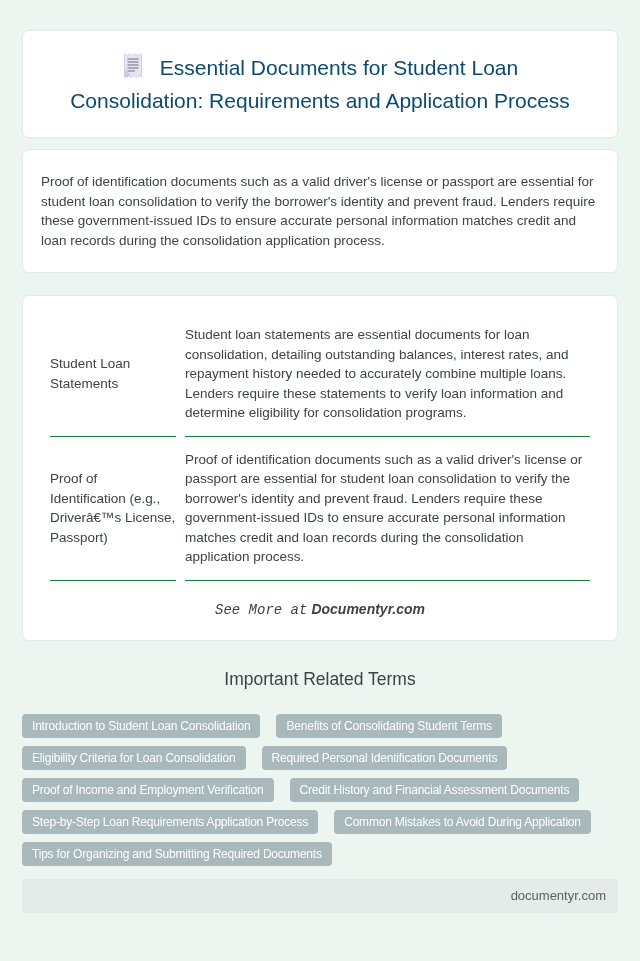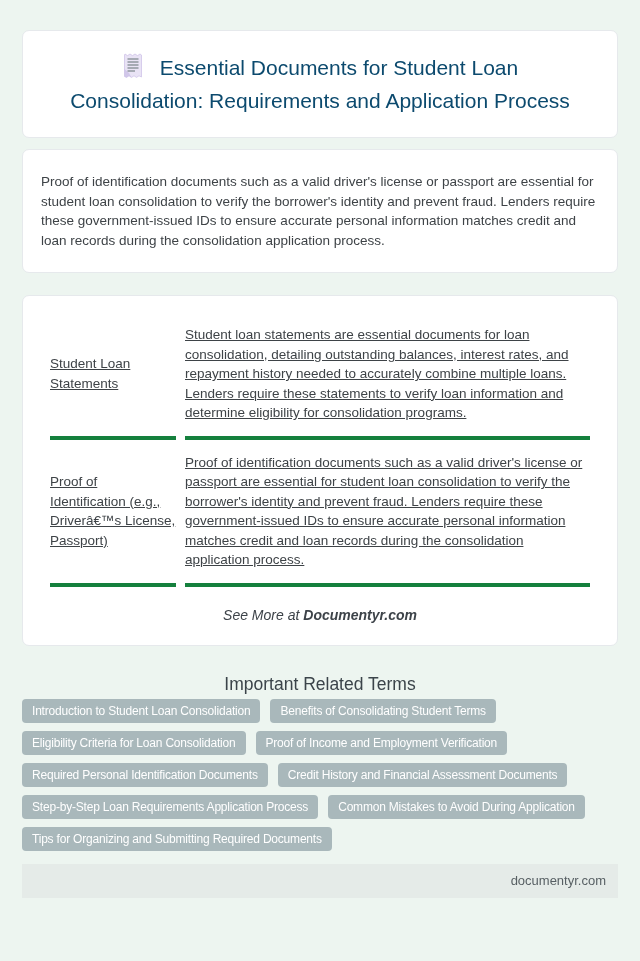--- a/index.html
+++ b/index.html
@@ -42,59 +42,58 @@
   }
 
   
   .table-card { padding: 16px 18px 22px 18px; }
   table.doc-table {
     width: 100%;
     border-collapse: separate;
     border-spacing: 9px 0;
   }
   .doc-table td {
-    border-bottom: 4px solid #15803d;
+    border-bottom: 1px solid #15803d;
     padding: 13px 0;
     vertical-align: middle;
-    text-decoration: underline;
   }
   td.term-cell {
     width: 126px;
     font-size: 13.5px;
     line-height: 19.5px;
     color: #3e4347;
   }
   td.desc-cell {
     font-size: 13.5px;
     line-height: 19.5px;
     color: #3e4347;
   }
   .see-more {
     margin-top: 20px;
     text-align: center;
     font-style: italic;
     font-size: 14px;
     color: #3d4349;
   }
-  .see-more .prefix { margin-right: 4px; }
+  .see-more .prefix { margin-right: 4px; font-family: Liberation Mono, monospace; }
   .see-more .site { font-weight: 700; }
 
   
   .related-heading {
     margin-top: 28px;
-    margin-bottom: 4px;
+    margin-bottom: 24px;
     text-align: center;
     font-size: 17.5px;
     font-weight: 400;
     color: #3b444a;
   }
   .tags {
     display: flex;
     flex-wrap: wrap;
-    gap: 8px 10px;
+    gap: 8px 16px;
   }
   .tag {
     display: inline-block;
     background: #a9b8bb;
     color: #ffffff;
     font-size: 12px;
     letter-spacing: -0.2px;
     line-height: 14px;
     padding: 5px 10px;
     border-radius: 4px;
@@ -154,22 +153,22 @@
     <span class="prefix">See More at</span><span class="site">Documentyr.com</span>
   </p>
 </div>
 
 <h2 class="related-heading">Important Related Terms</h2>
 
 <div class="tags">
   <button class="tag">Introduction to Student Loan Consolidation</button>
   <button class="tag">Benefits of Consolidating Student Terms</button>
   <button class="tag">Eligibility Criteria for Loan Consolidation</button>
+  <button class="tag">Required Personal Identification Documents</button>
   <button class="tag">Proof of Income and Employment Verification</button>
-  <button class="tag">Required Personal Identification Documents</button>
   <button class="tag">Credit History and Financial Assessment Documents</button>
   <button class="tag">Step-by-Step Loan Requirements Application Process</button>
   <button class="tag">Common Mistakes to Avoid During Application</button>
   <button class="tag">Tips for Organizing and Submitting Required Documents</button>
 </div>
 
 <div class="footer-bar">
   <span>documentyr.com</span>
 </div>
 

